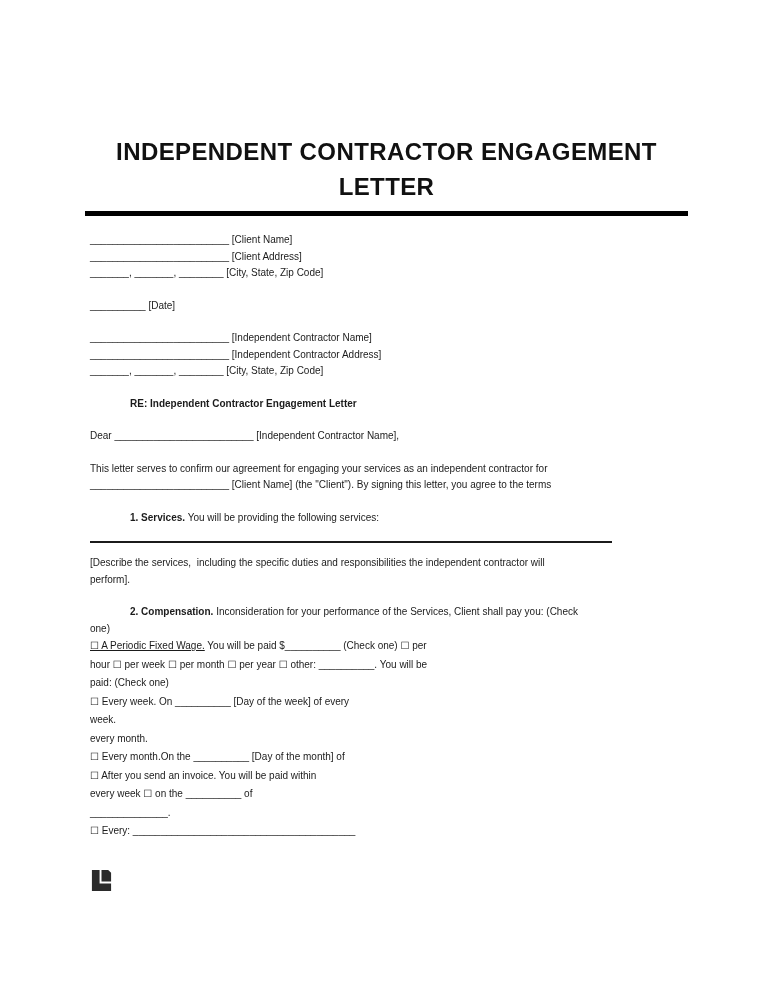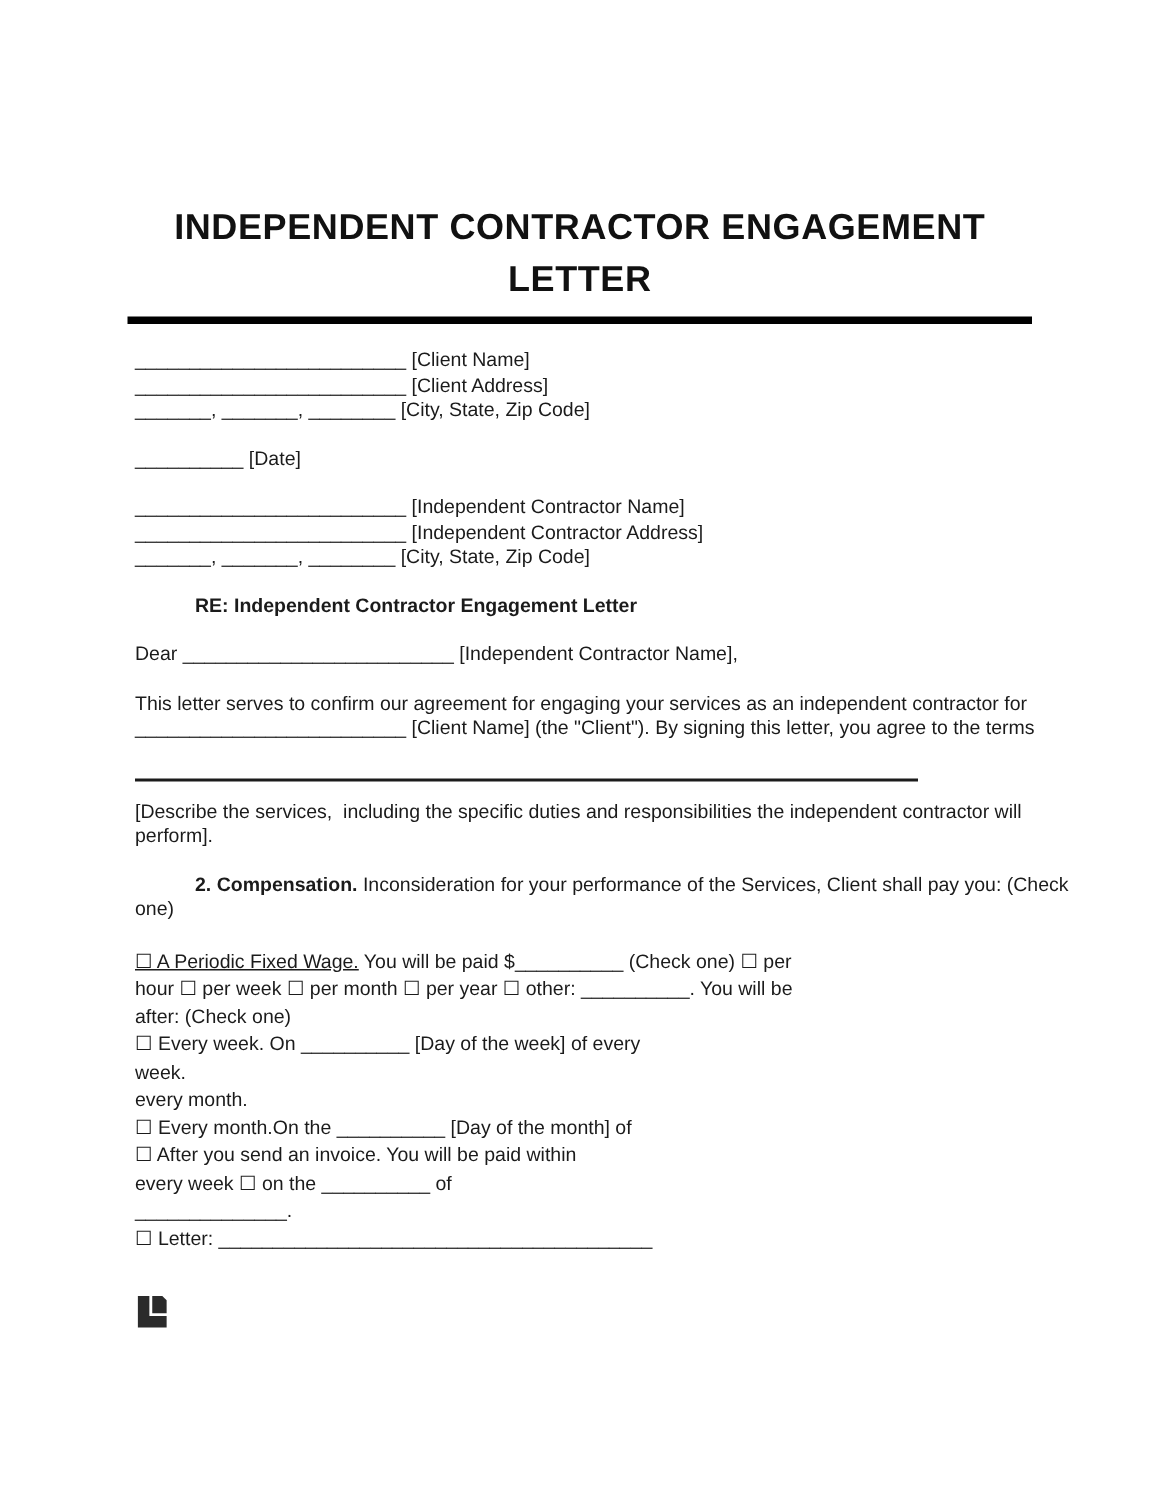--- a/index.html
+++ b/index.html
@@ -32,36 +32,36 @@
     letter-spacing: 0.4px;
   }
   .title span { display: block; }
   .title-rule {
     height: 5px;
     background: #000000;
     margin: 7px -5px 0 -5px;
   }
   .block { margin-top: 16px; }
   .line {
-    font-size: 13px;
+    font-size: 10px;
     line-height: 16.5px;
     white-space: pre;
   }
   .bold { font-weight: bold; margin-left: 40px; }
   .ul { text-decoration: underline; }
   .services-writeline {
     height: 9px;
     width: 522px;
     border-bottom: 2px solid #1b1b1b;
     margin-top: 6px;
     margin-bottom: 3px;
   }
   .describe-block { margin-top: 12px; }
   .comp-options .line { line-height: 18.5px; }
-  .comp-options { margin-top: 17px; }
+  .comp-options { }
   .footer-logo {
     margin-top: 28px;
     width: 23px;
     height: 23px;
     display: block;
   }
 </style>
 </head>
 <body>
 
@@ -96,44 +96,45 @@
   <div class="block">
     <div class="line">Dear _________________________ [Independent Contractor Name],</div>
   </div>
 
   <div class="block">
     <div class="line">This letter serves to confirm our agreement for engaging your services as an independent contractor for</div>
     <div class="line">_________________________ [Client Name] (the "Client"). By signing this letter, you agree to the terms</div>
   </div>
 
   <div class="block">
+    <div class="line"><span class="bold">1. Services.</span><span> You will be providing the following services:</span></div>
     <div class="services-writeline"></div>
     <div class="describe-block">
       <div class="line">[Describe the services,  including the specific duties and responsibilities the independent contractor will</div>
       <div class="line">perform].</div>
     </div>
   </div>
 
   <div class="block">
     <div class="line"><span class="bold">2. Compensation.</span><span> Inconsideration for your performance of the Services, Client shall pay you: (Check</span></div>
     <div class="line">one)</div>
   </div>
 
   <div class="comp-options">
     <div class="line"><span class="ul">☐ A Periodic Fixed Wage.</span><span> You will be paid $__________ (Check one) ☐ per</span></div>
     <div class="line">hour ☐ per week ☐ per month ☐ per year ☐ other: __________. You will be</div>
-    <div class="line">after: (Check one)</div>
+    <div class="line">paid: (Check one)</div>
     <div class="line">☐ Every week. On __________ [Day of the week] of every</div>
     <div class="line">week.</div>
     <div class="line">every month.</div>
     <div class="line">☐ Every month.On the __________ [Day of the month] of</div>
     <div class="line">☐ After you send an invoice. You will be paid within</div>
     <div class="line">every week ☐ on the __________ of</div>
     <div class="line">______________.</div>
-    <div class="line">☐ Letter: ________________________________________</div>
+    <div class="line">☐ Every: ________________________________________</div>
   </div>
 
   <svg class="footer-logo" viewBox="0 0 24 24" xmlns="http://www.w3.org/2000/svg">
     <path d="M2 1 h8 v14 h12 v8 H2 Z" fill="#2b2b2b"></path>
     <path d="M12 1 h7 l3 3 v9 h-10 Z" fill="#2b2b2b"></path>
   </svg>
 
 </div>
 
 </body></html>

